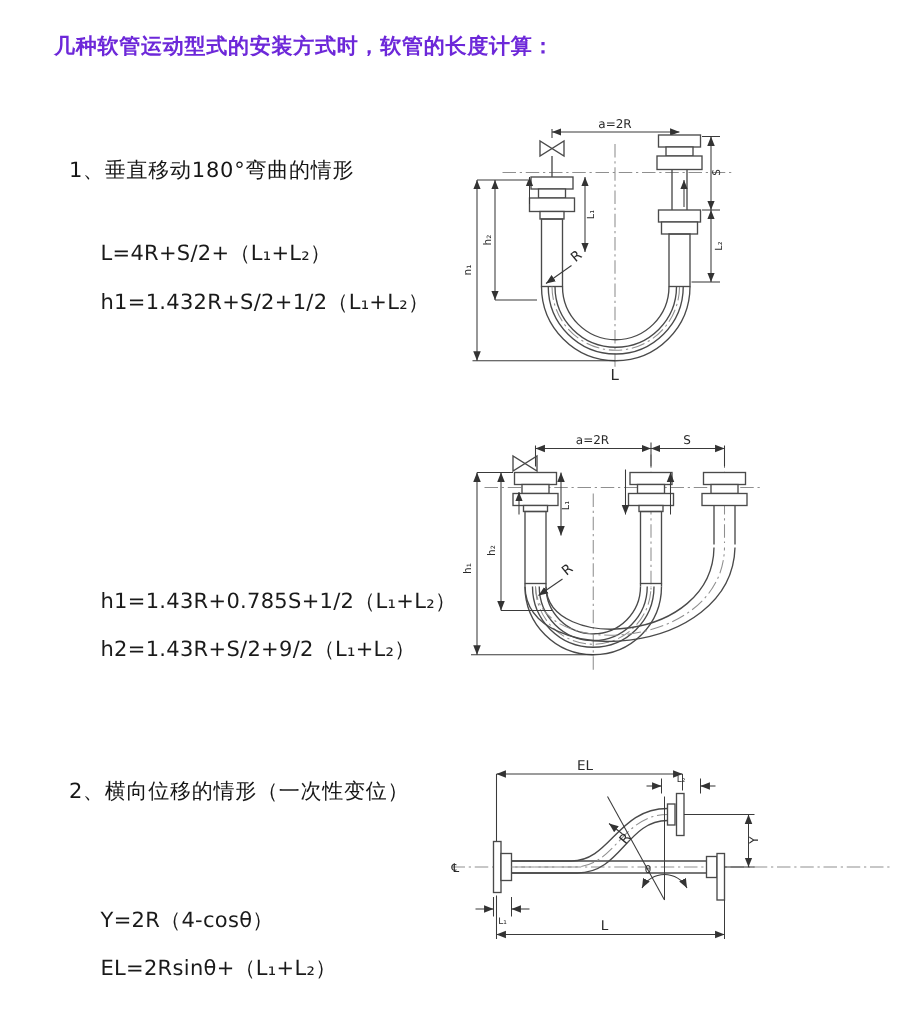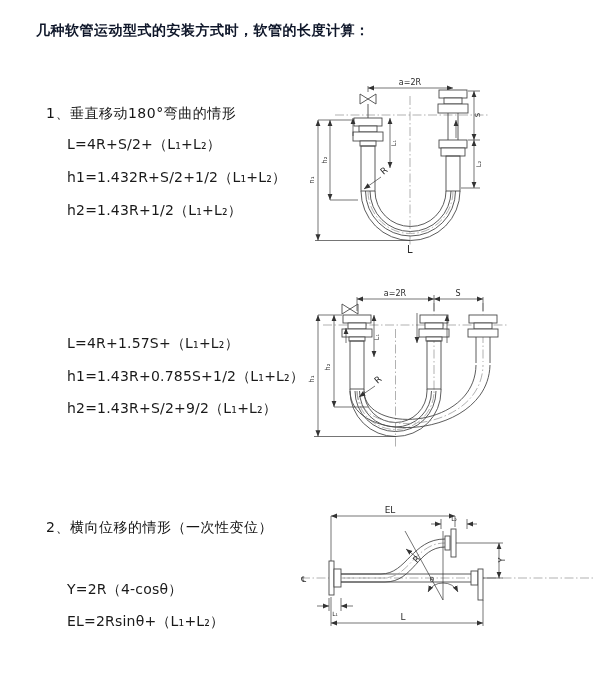--- a/index.html
+++ b/index.html
@@ -3,29 +3,29 @@
 <meta charset="utf-8">
 <style>
   html,body { margin:0; padding:0; background:#ffffff; }
   .page {
     position:relative; width:600px; height:675px; background:#ffffff;
     font-family:"DejaVu Sans","Liberation Sans",sans-serif; color:#1c1c1c;
     overflow:hidden;
   }
   .title {
     position:absolute; left:36px; top:22px;
-    font-size:14px; font-weight:bold; letter-spacing:0.5px; color:#0f172a;
+    font-size:14px; font-weight:bold; letter-spacing:0.5px; color:#6d28d9;
   }
   .sec-heading {
     position:absolute; left:46px;
     font-size:14px; font-weight:normal; letter-spacing:0.5px; color:#161616;
   }
   .formula {
     position:absolute; left:67px;
-    font-size:14px; letter-spacing:0.2px; color:#1a1a1a;
+    font-size:14px; letter-spacing:0.2px; color:#1a1a1a;margin-top:24px;
   }
   .diag { position:absolute; }
   svg text { font-family:"DejaVu Sans","Liberation Sans",sans-serif; fill:#2a2a2a; }
   .dl  { stroke:#4a4a4a; stroke-width:0.9; fill:none; }
   .dlf { stroke:#4a4a4a; stroke-width:0.9; fill:#ffffff; }
   .dim { stroke:#3a3a3a; stroke-width:0.7; fill:none; }
   .cl  { stroke:#8f8f8f; stroke-width:0.7; fill:none; stroke-dasharray:9 2.5 1.5 2.5; }
 </style>
 </head>
 <body>
@@ -42,21 +42,20 @@
   </defs>
 </svg>
 
 <div class="page">
 
   <div class="title">几种软管运动型式的安装方式时，软管的长度计算：</div>
 
   <div class="sec-heading" style="top:105px">1、垂直移动180°弯曲的情形</div>
   <div class="formula" style="top:136px">L=4R+S/2+（L₁+L₂）</div>
   <div class="formula" style="top:169px">h1=1.432R+S/2+1/2（L₁+L₂）</div>
-  <div class="formula" style="top:202px">h2=1.43R+1/2（L₁+L₂）</div>
 
   <svg class="diag" style="left:310px; top:76px" width="290" height="180" viewBox="0 0 290 180">
     <g>
       <line class="cl" x1="100" y1="20" x2="100" y2="170"></line>
       <line class="cl" x1="25" y1="39" x2="178" y2="39"></line>
     </g>
     <g>
       <line class="dim" x1="58" y1="16" x2="58" y2="10"></line>
       <line class="dim" x1="58" y1="12" x2="143" y2="12" marker-start="url(#arr)" marker-end="url(#arr)"></line>
       <text x="100" y="9" text-anchor="middle" font-size="8">a=2R</text>
@@ -115,21 +114,20 @@
       <line class="dim" x1="43" y1="60" x2="43" y2="42" marker-end="url(#arr)"></line>
       <line class="dim" x1="146" y1="62" x2="146" y2="44" marker-end="url(#arr)"></line>
     </g>
     <g>
       <text transform="rotate(-40 76 97)" x="76" y="97" text-anchor="middle" font-size="9">R</text>
       <line class="dim" x1="71" y1="101" x2="54" y2="113" marker-end="url(#arr)"></line>
     </g>
     <text x="97" y="177" font-size="10">L</text>
   </svg>
 
-  <div class="formula" style="top:335px">L=4R+1.57S+（L₁+L₂）</div>
   <div class="formula" style="top:368px">h1=1.43R+0.785S+1/2（L₁+L₂）</div>
   <div class="formula" style="top:400px">h2=1.43R+S/2+9/2（L₁+L₂）</div>
 
   <svg class="diag" style="left:308px; top:287px" width="292" height="175" viewBox="0 0 292 175">
     <g>
       <line class="cl" x1="15" y1="38" x2="200" y2="38"></line>
       <line class="cl" x1="87.5" y1="42" x2="87.5" y2="162"></line>
       <line class="cl" x1="126" y1="16" x2="126" y2="106"></line>
       <line class="cl" x1="175" y1="16" x2="175" y2="75"></line>
     </g>

